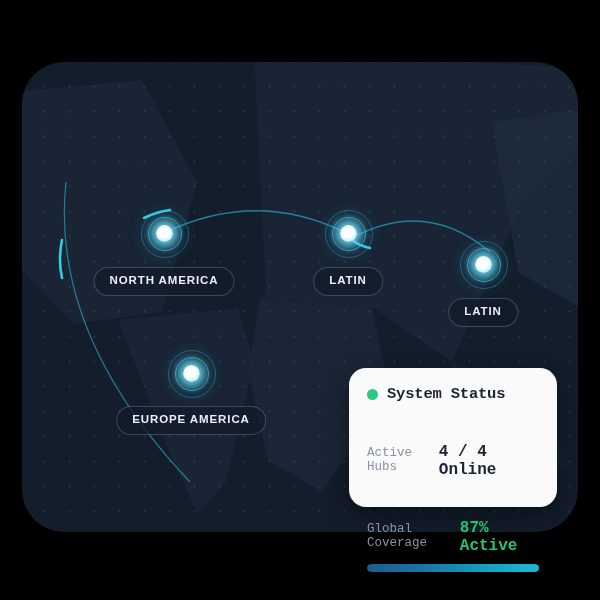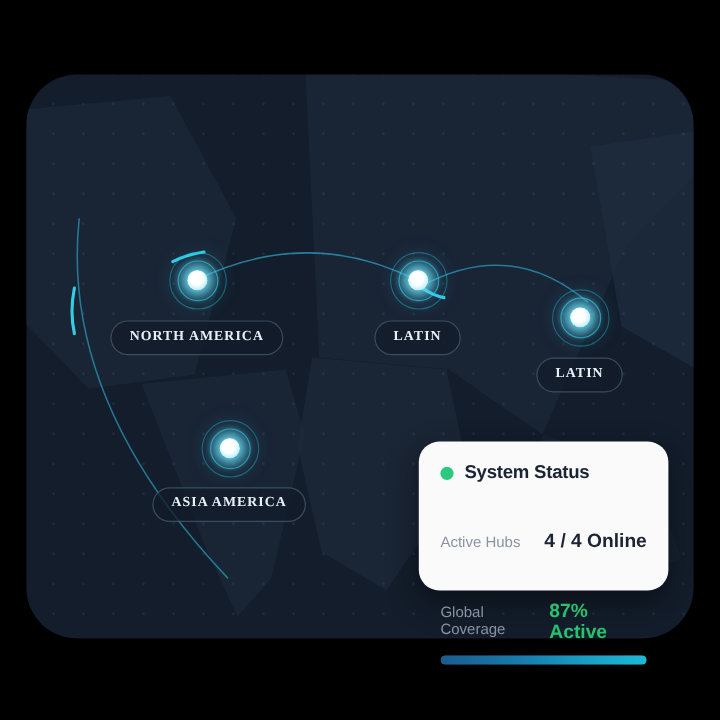--- a/index.html
+++ b/index.html
@@ -18,21 +18,20 @@
   
   #map-panel {
     position: absolute;
     left: 22px;
     top: 62px;
     width: 556px;
     height: 470px;
     border-radius: 42px;
     background: #131d2b;
     overflow: hidden;
-    font-family: Liberation Serif, serif;
   }
 
   
   #dot-grid {
     position: absolute;
     inset: 0;
     background-image: radial-gradient(circle, rgba(140,170,205,0.115) 1.05px, transparent 1.2px);
     background-size: 25px 25px;
     background-position: 10px 12px;
     pointer-events: none;
@@ -105,26 +104,27 @@
     white-space: nowrap;
     line-height: 1;
   }
 
   
   #status-card {
     position: absolute;
     left: 349px;
     top: 368px;
     width: 208px;
-    height: 124px;
+    height: 139px;
     background: #fafafa;
     border-radius: 17px;
     box-shadow: 0 10px 26px rgba(0,0,0,0.42);
     padding: 17px 18px 0;
     box-sizing: border-box;
+    font-family: Liberation Mono, monospace;
   }
   #status-header {
     display: flex;
     align-items: center;
     gap: 9px;
     margin-bottom: 15px;
   }
   #status-dot {
     width: 11px;
     height: 11px;
@@ -217,21 +217,21 @@
   <div class="hub-node" style="left:169px; top:311px;">
     <div class="hub-glow"></div>
     <div class="hub-ring-outer"></div>
     <div class="hub-ring-mid"></div>
     <div class="hub-core"></div>
   </div>
 
   <div class="region-pill" style="left:142px; top:205px;">NORTH AMERICA</div>
   <div class="region-pill" style="left:326px; top:205px;">LATIN</div>
   <div class="region-pill" style="left:461px; top:236px;">LATIN</div>
-  <div class="region-pill" style="left:169px; top:344px;">ASIA AMERICA</div>
+  <div class="region-pill" style="left:169px; top:344px;">EUROPE AMERICA</div>
 
 </div>
 
 <div id="status-card">
   <div id="status-header">
     <div id="status-dot"></div>
     <div id="status-title">System Status</div>
   </div>
 
   <div class="metric-row">

